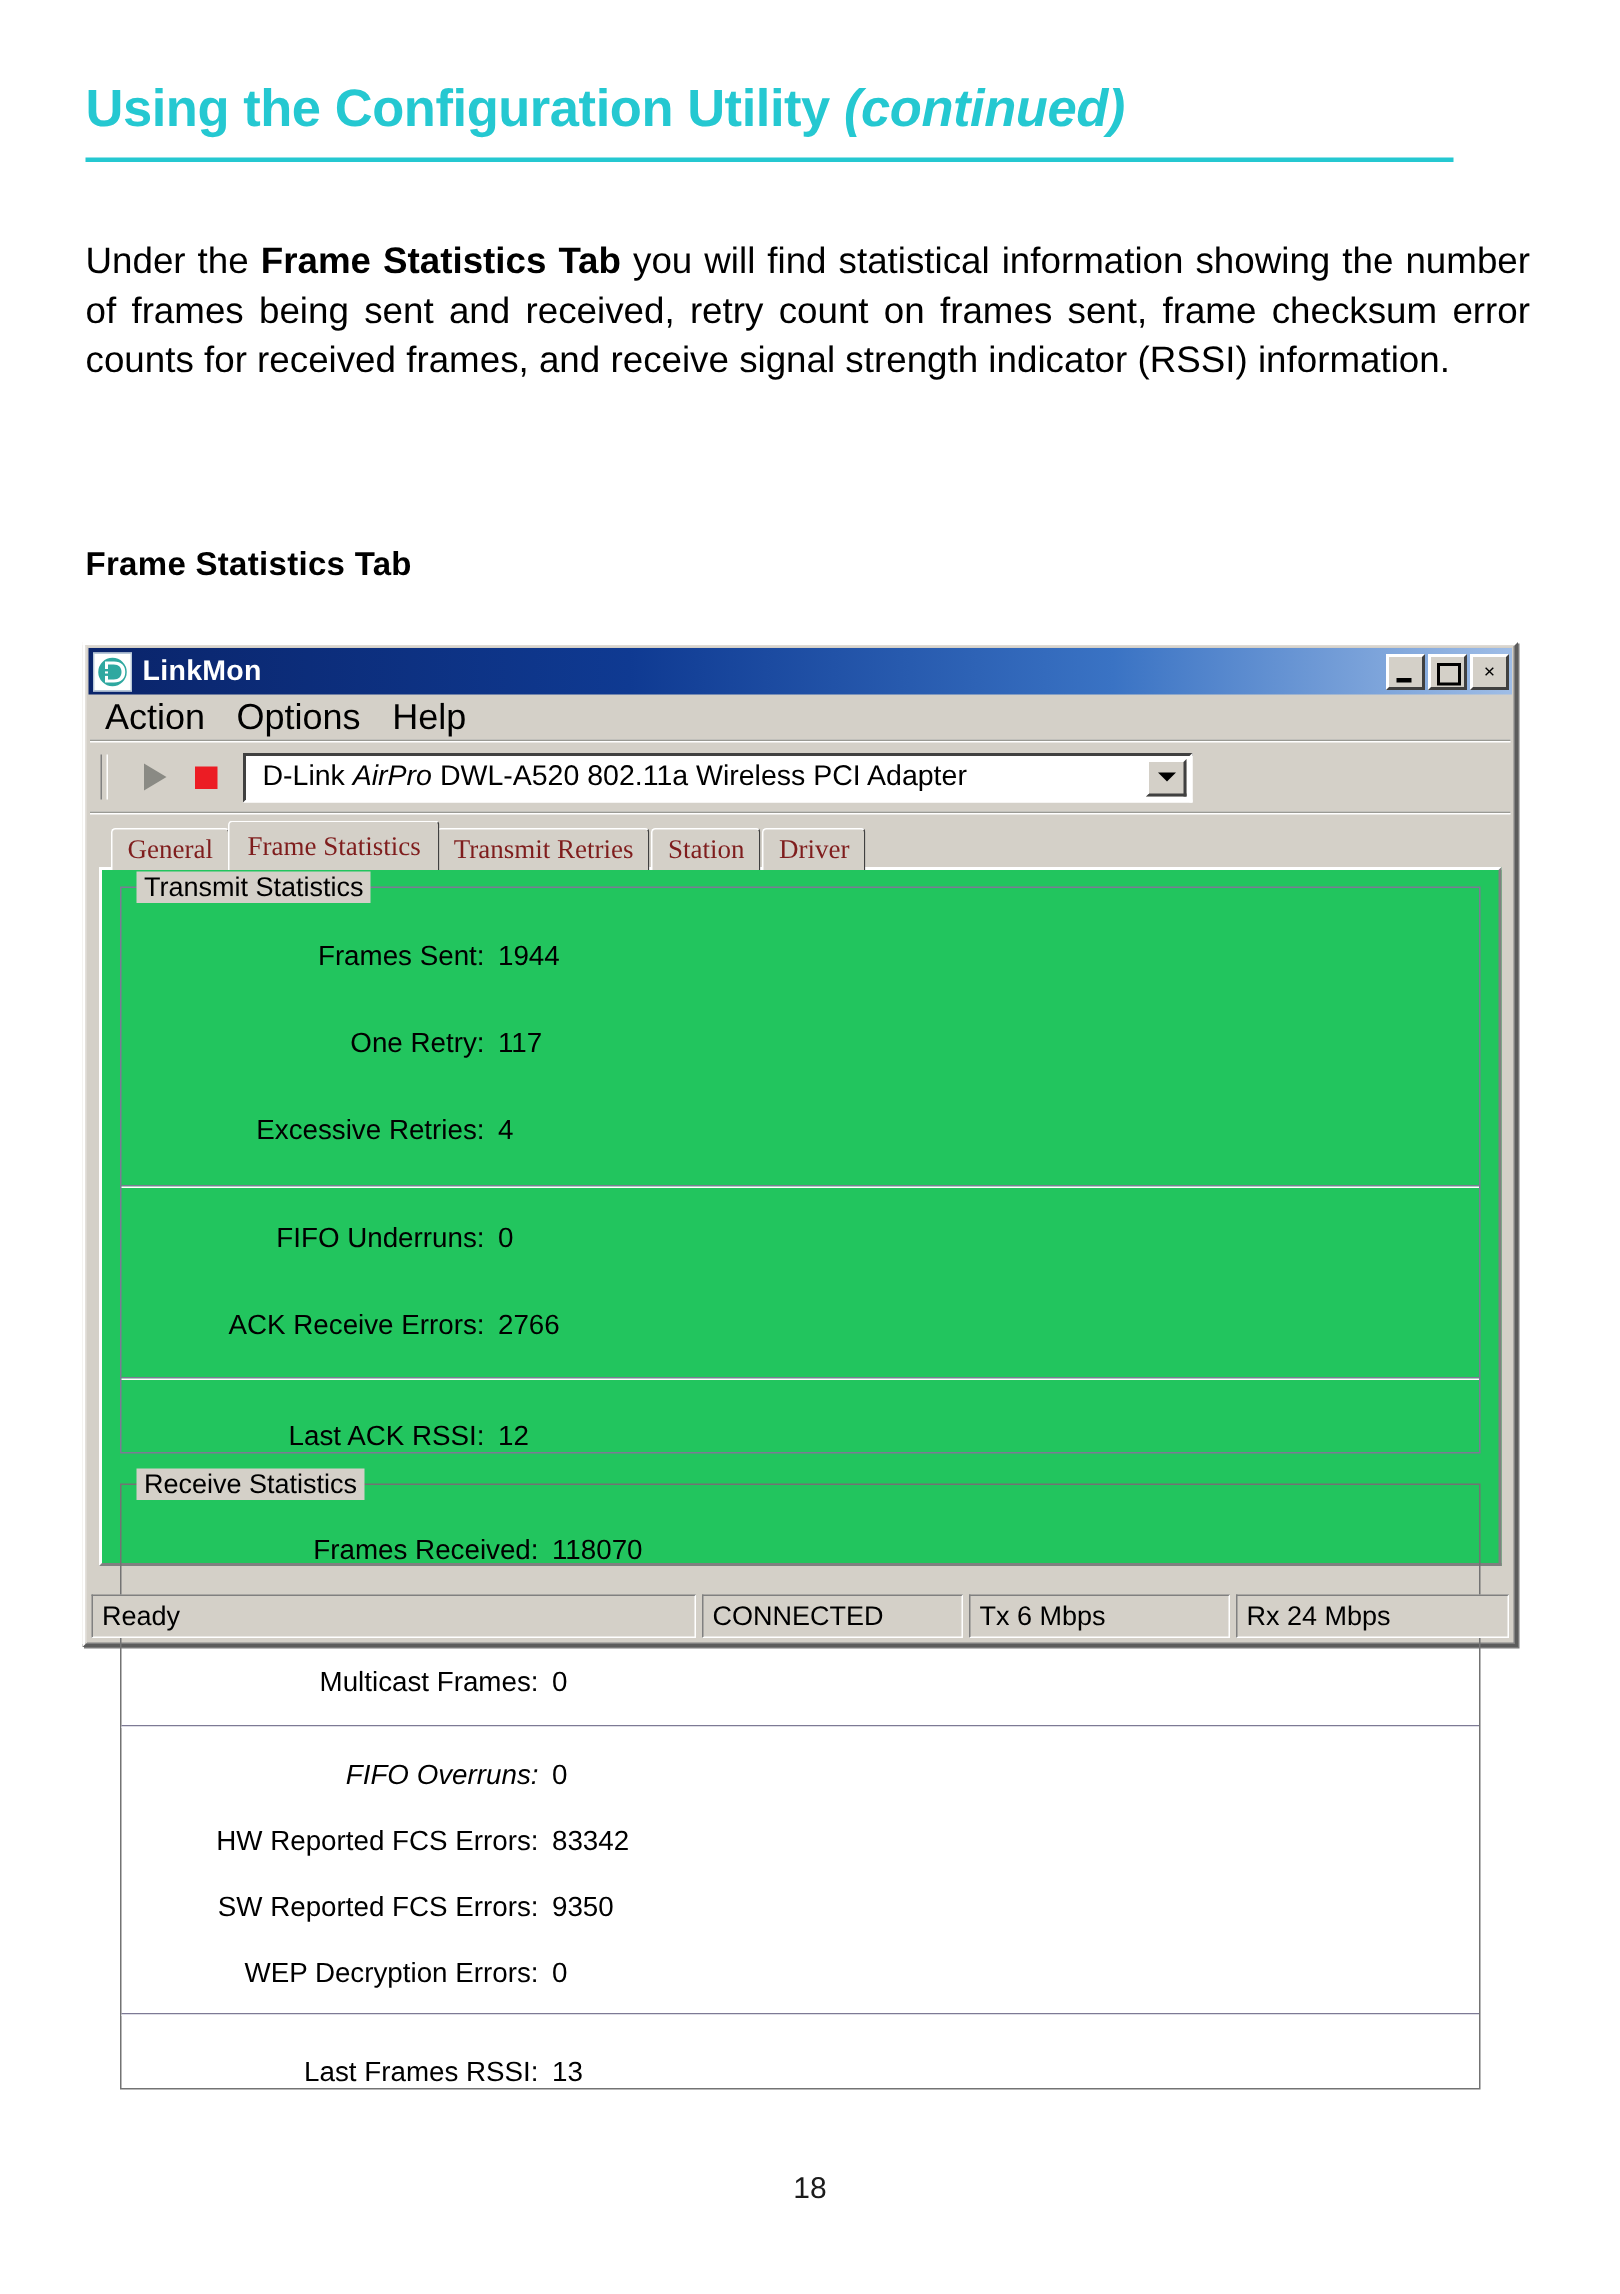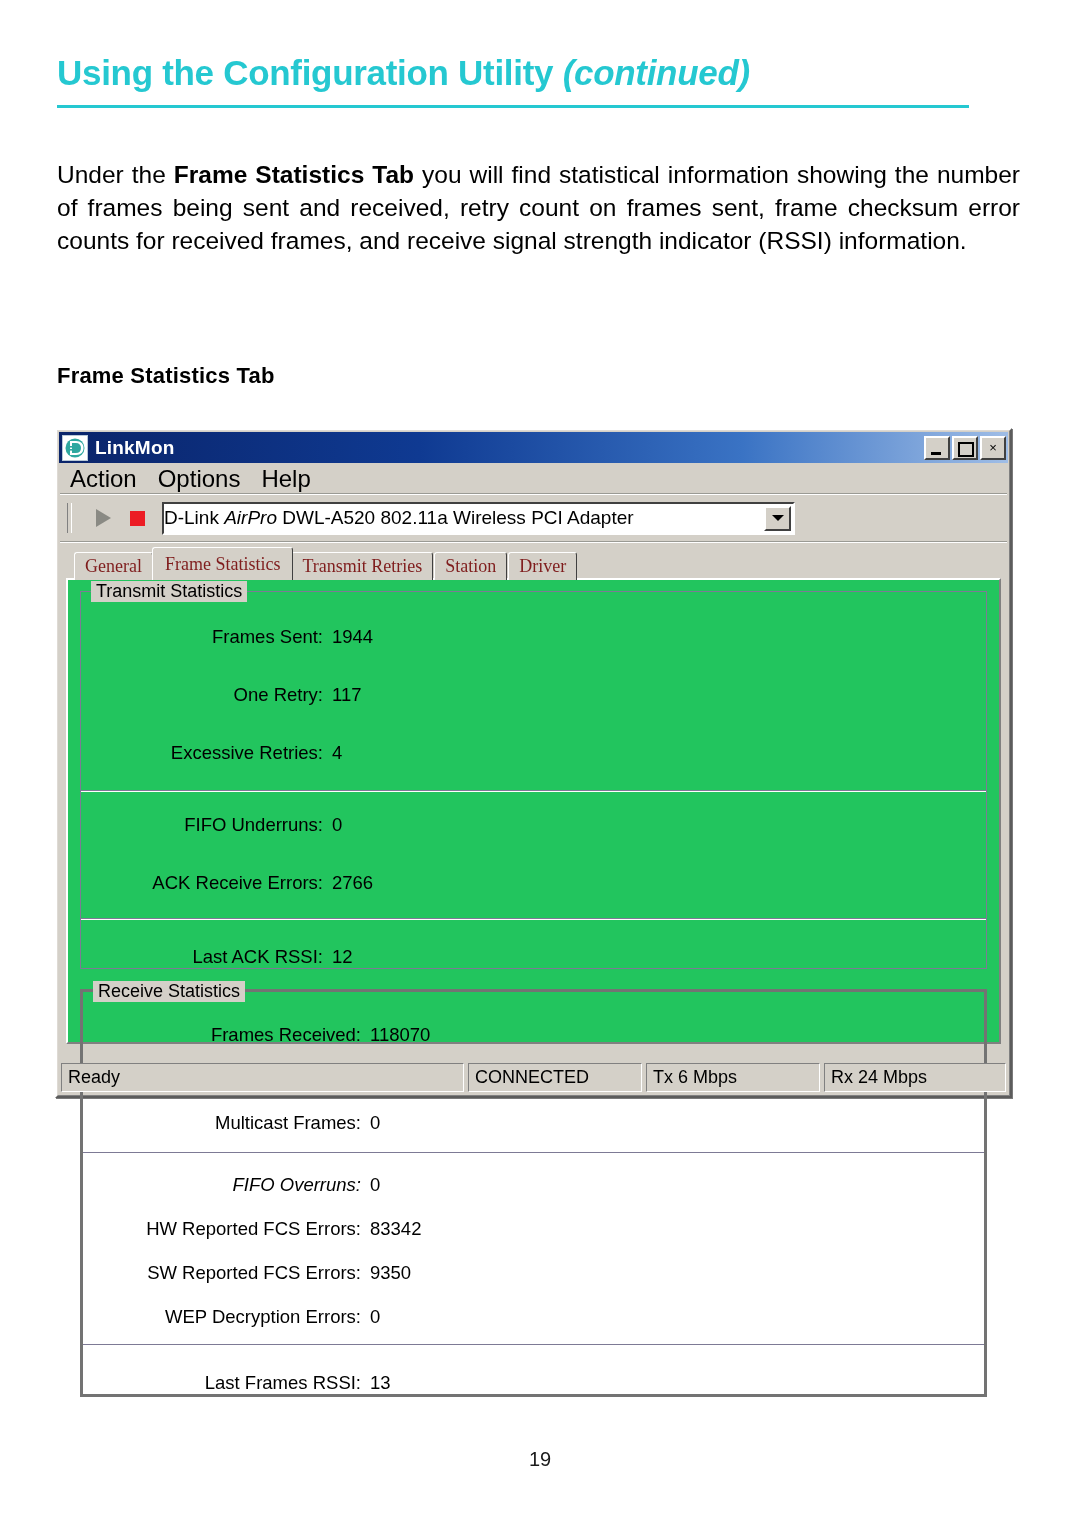--- a/index.html
+++ b/index.html
@@ -234,20 +234,21 @@
     border-left-color: #404040;
     border-right-color: #ffffff;
     border-bottom-color: #ffffff;
     display: flex;
     align-items: center;
     box-sizing: border-box;
     max-width: 633px;
     position: relative;
   }
   .combo-text {
+    padding-left: 11px;
     font-size: 19px;
     color: #000;
     white-space: nowrap;
   }
   .combo-text i { font-style: italic; }
   .combo-arrow {
     position: absolute;
     right: 2px; top: 2px;
     width: 27px; height: 25px;
     background: #d4d0c8;
@@ -517,21 +518,21 @@
           <div class="gb-divider"></div>
 
           <div class="gb-section" style="padding:26px 0 0 0;">
             <div class="stat-row">
               <span class="stat-label" style="width:242px;">Last ACK RSSI:</span>
               <span class="stat-value">12</span>
             </div>
           </div>
         </fieldset>
 
-        <fieldset class="groupbox" style="border:3px solid #737373; margin:0; padding:14px 0 0 0;">
+        <fieldset class="groupbox" style="border:1px solid #737373; margin:0; padding:14px 0 0 0;">
           <div class="gb-title">Receive Statistics</div>
 
           <div class="gb-section" style="padding:18px 0 18px 0;">
             <div class="stat-row" style="margin-bottom:22px;">
               <span class="stat-label" style="width:278px;">Frames Received:</span>
               <span class="stat-value">118070</span>
             </div>
             <div class="stat-row" style="margin-bottom:22px;">
               <span class="stat-label" style="width:278px;">Multiple Duplicates:</span>
               <span class="stat-value">0</span>
@@ -578,15 +579,15 @@
 
     <div class="statusbar">
       <div class="status-pane ready">Ready</div>
       <div class="status-pane w1">CONNECTED</div>
       <div class="status-pane w2">Tx 6 Mbps</div>
       <div class="status-pane w3">Rx 24 Mbps</div>
     </div>
 
   </div>
 
-  <div class="page-number">19</div>
+  <div class="page-number">18</div>
 
 </div>
 
 </body></html>

